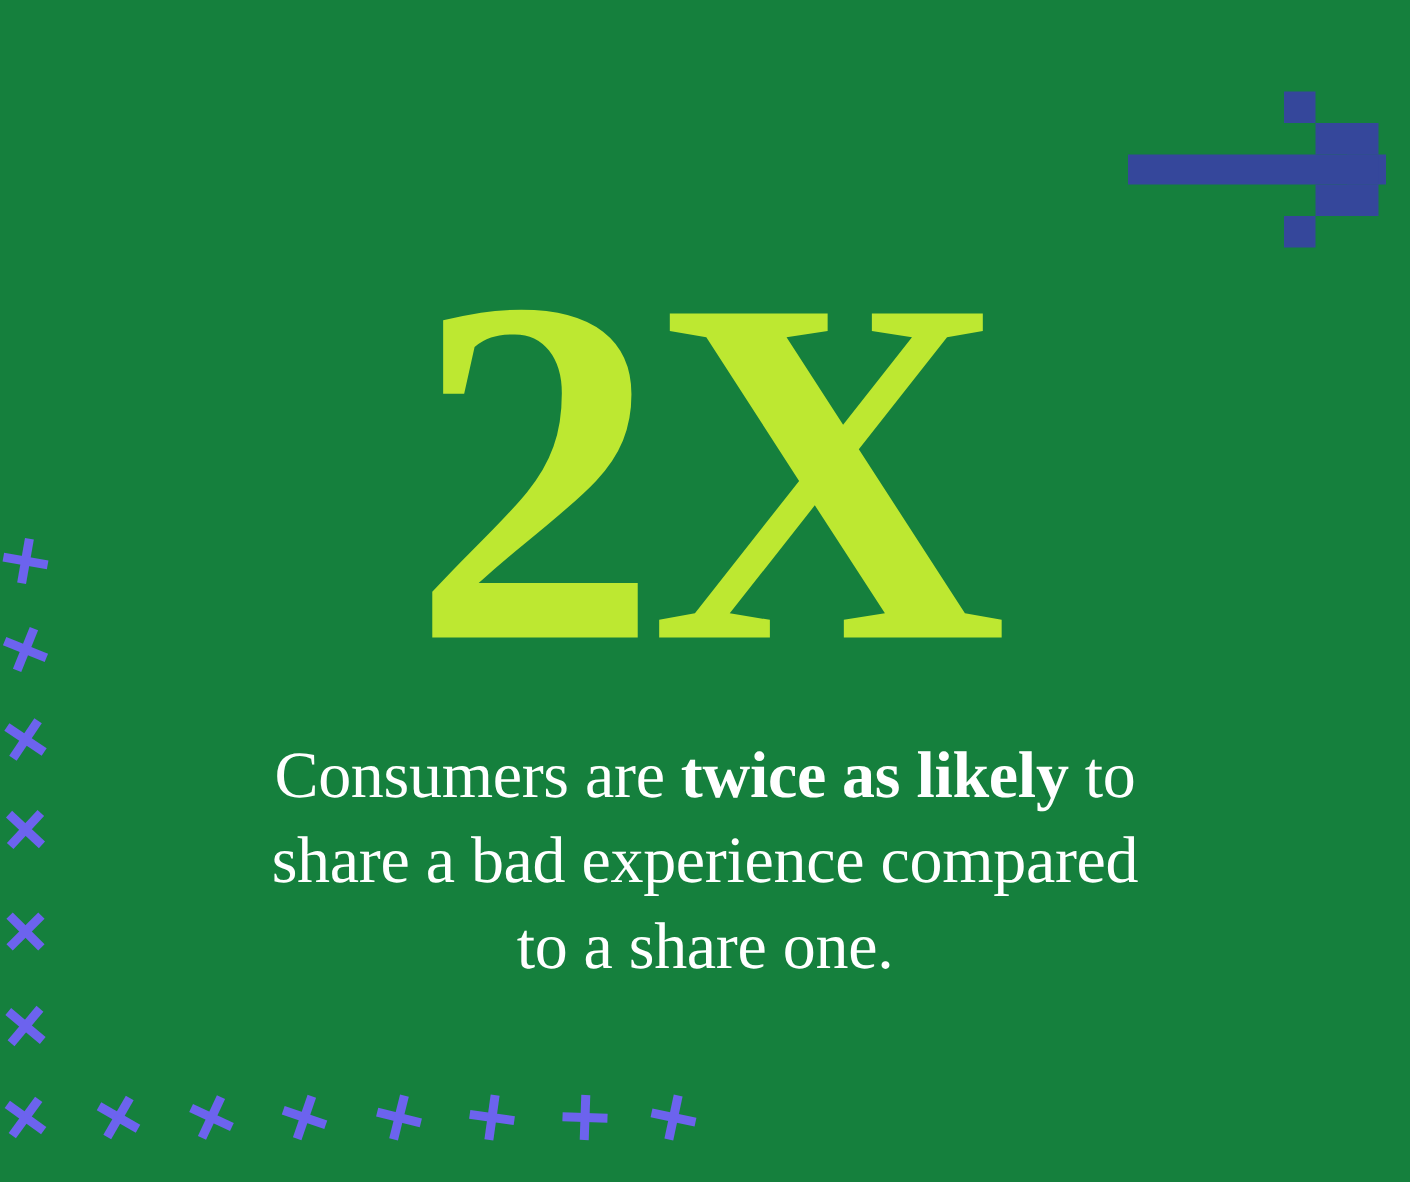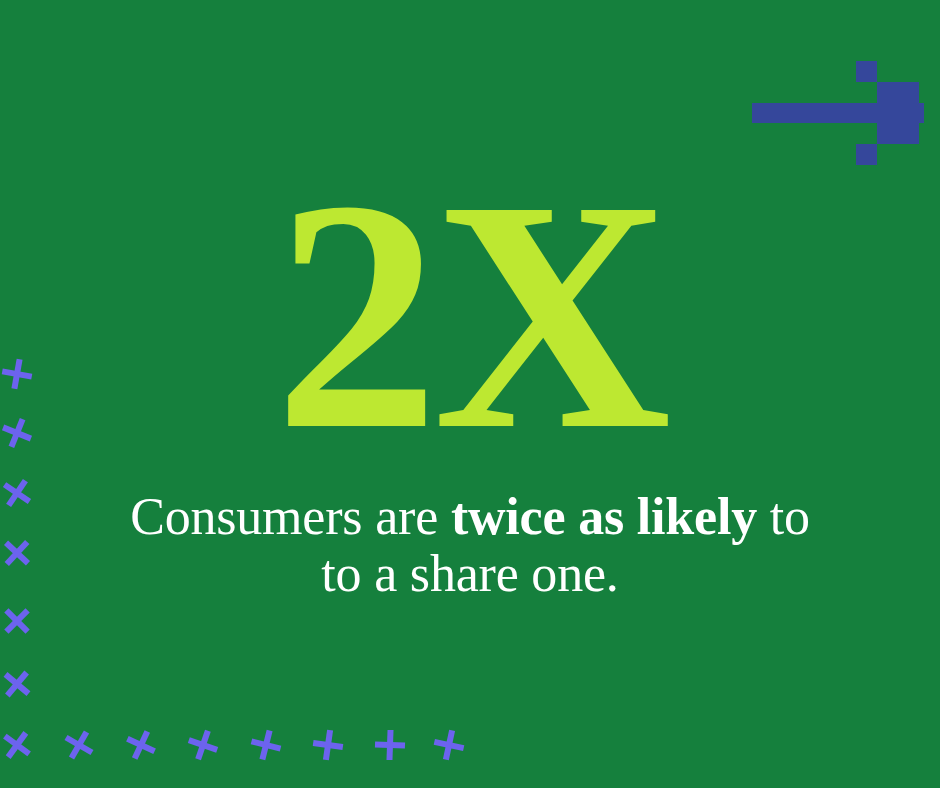--- a/index.html
+++ b/index.html
@@ -72,21 +72,21 @@
   }
 
   
   #body-copy {
     position: absolute;
     left: 70px;
     top: 488px;
     width: 800px;
     text-align: center;
     color: #FFFFFF;
-    font-size: 52px;
+    font-size: 44px;
     line-height: 57px;
     font-weight: 400;
     letter-spacing: -0.2px;
   }
   #body-copy b {
     font-weight: 700;
   }
   .line { display: block; }
 </style>
 </head>
@@ -164,16 +164,17 @@
   </div>
   <div class="cross" style="left:432px; top:728px; transform:rotate(12deg);">
     <div class="bar h"></div>
     <div class="bar v"></div>
   </div>
 
   <div id="headline-figure">2X</div>
 
   <div id="body-copy">
     <span class="line"><span>Consumers are </span><b>twice as likely</b><span> to</span></span>
+    <span class="line">share a bad experience compared</span>
     <span class="line">to a share one.</span>
   </div>
 
 </div>
 
 </body></html>

